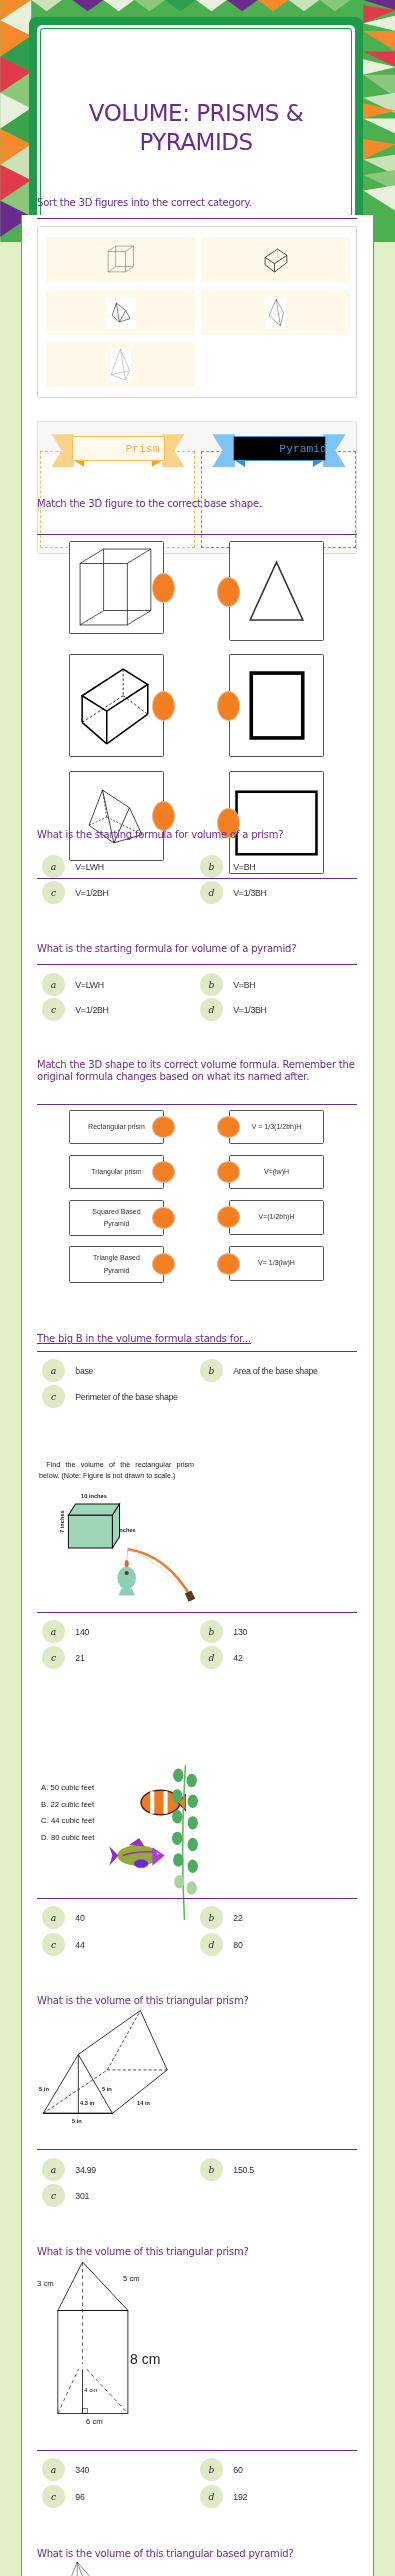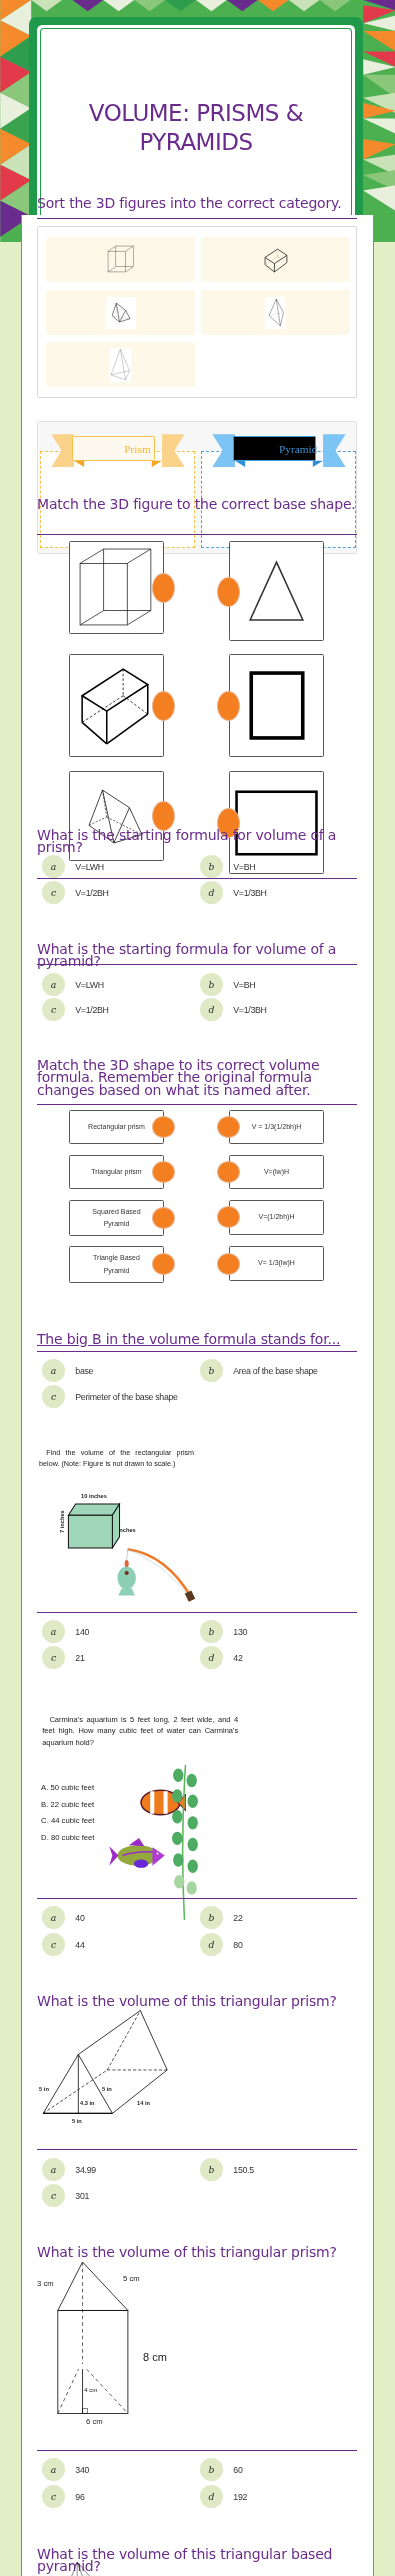--- a/index.html
+++ b/index.html
@@ -40,21 +40,21 @@
 
   
   .main-card {
     position: absolute; left: 20.6px; top: 215px; width: 353px; height: 2754px;
     background: #fff; border: 1.5px solid #4caf50; border-top: none;
     border-radius: 0 0 4.1px 4.1px;
   }
 
   .section { position: absolute; left: 37px; width: 320px; }
   .q-heading {
-    color: #6a2c8c; font-size: 14px; line-height: 12.4px; letter-spacing: -0.2px;
+    color: #6a2c8c; font-size: 10px; line-height: 12.4px; letter-spacing: -0.2px;
   }
   .divider { position: absolute; left: 37px; width: 320px; height: 0.5px; background: #6a2c8c; }
 
   
   .opt {
     position: absolute; display: flex; align-items: center; height: 23px;
   }
   .opt-badge {
     width: 23px; height: 23px; border-radius: 50%; background: #dfe9c5;
     display: flex; align-items: center; justify-content: center;
@@ -77,23 +77,23 @@
   }
   .cat-box {
     position: absolute; left: 37px; top: 421px; width: 320px; height: 133px;
     border: 0.5px solid #e0e0e0; background: #f7f7f7; border-radius: 1.5px;
   }
   .cat-drop {
     position: absolute; top: 29px; width: 155px; height: 97px; border: 1px dashed; background: #fff;
   }
   .ribbon { position: absolute; top: 5.2px; width: 134px; height: 41px; }
   .ribbon-label {
-    position: absolute; top: 9.3px; left: 20.6px; width: 83px; height: 25px;
+    position: absolute; top: 9.3px; left: 20.6px; width: 93px; height: 25px;
     display: flex; align-items: center; justify-content: center;
-    font-family: Liberation Serif, serif; font-size: 11.3px; border-radius: 1.5px;
+    font-family: Liberation Mono, monospace; font-size: 11.3px; border-radius: 1.5px;
     border: 1px solid;
     padding-left: 48px;
   }
 
   
   .match-card {
     position: absolute; width: 95px; background: #fff; border: 0.5px solid #555; border-radius: 1.5px;
     display: flex; align-items: center; justify-content: center; text-align: center;
     font-family: "Liberation Sans", sans-serif; font-size: 7px; color: #333; line-height: 12.4px;
   }
@@ -408,21 +408,21 @@
 <div class="opt" style="left:200px;top:1359px;">
     <div class="opt-badge">b</div>
     <div class="opt-text">Area of the base shape</div>
   </div>
 <div class="opt" style="left:42px;top:1385px;">
     <div class="opt-badge">c</div>
     <div class="opt-text">Perimeter of the base shape</div>
   </div>
 
 <div class="img-block" style="left:37px;top:1445px;width:170px;height:160px;">
-  <div class="qimg-text" style="position:absolute;left:2.1px;top:2px;width:155px;font-size:7.2px;line-height:11.3px;text-align:justify;text-indent:7.2px;">Find the volume of the rectangular prism below. (Note: Figure is not drawn to scale.)</div>
+  <div class="qimg-text" style="position:absolute;left:2.1px;top:14px;width:155px;font-size:7.2px;line-height:11.3px;text-align:justify;text-indent:7.2px;">Find the volume of the rectangular prism below. (Note: Figure is not drawn to scale.)</div>
   <div class="qimg-text" style="position:absolute;left:44px;top:48px;font-size:5.7px;font-weight:bold;">10 inches</div>
   <div class="qimg-text" style="position:absolute;left:21.6px;top:88px;font-size:5.7px;font-weight:bold;transform:rotate(-90deg);transform-origin:left top;">7 inches</div>
   <div class="qimg-text" style="position:absolute;left:76px;top:82px;font-size:5.7px;font-weight:bold;">4 inches</div>
   <svg width="57" height="46" viewBox="0 0 110 90" style="position:absolute;left:30px;top:58px;">
     <polygon points="2,24 16,2 102,2 88,24" fill="#9fd6b8" stroke="#111" stroke-width="2"></polygon>
     <polygon points="88,24 102,2 102,66 88,88" fill="#9fd6b8" stroke="#111" stroke-width="2"></polygon>
     <rect x="2" y="24" width="86" height="64" fill="#9fd6b8" stroke="#111" stroke-width="2"></rect>
   </svg>
   <svg width="103" height="57" viewBox="0 0 200 110" style="position:absolute;left:67px;top:101px;">
     <path d="M46,6 Q120,16 170,100" stroke="#f07b2a" stroke-width="5" fill="none"></path>
@@ -447,21 +447,20 @@
 <div class="opt" style="left:42px;top:1646px;">
     <div class="opt-badge">c</div>
     <div class="opt-text">21</div>
   </div>
 <div class="opt" style="left:200px;top:1646px;">
     <div class="opt-badge">d</div>
     <div class="opt-text">42</div>
   </div>
 
 <div class="img-block" style="left:37px;top:1708px;width:222px;height:175px;">
-  <div class="qimg-text" style="position:absolute;left:5.2px;top:6.2px;width:196px;font-size:7.5px;line-height:11.3px;text-align:justify;text-indent:7.2px;">Carmina's aquarium is 5 feet long, 2 feet wide, and 4 feet high. How many cubic feet of water can Carmina's aquarium hold?</div>
   <div class="qimg-text" style="position:absolute;left:4.1px;top:72px;font-size:7.7px;line-height:16.5px;">
     <div>A.   50 cubic feet</div>
     <div>B.   22 cubic feet</div>
     <div>C.   44 cubic feet</div>
     <div>D.   80 cubic feet</div>
   </div>
   <svg width="46" height="33" viewBox="0 0 90 64" style="position:absolute;left:103px;top:77px;">
     <ellipse cx="40" cy="34" rx="38" ry="24" fill="#f07b1e" stroke="#5a1a2a" stroke-width="3"></ellipse>
     <rect x="20" y="12" width="8" height="44" fill="#fff"></rect>
       <rect x="46" y="12" width="8" height="44" fill="#fff"></rect>
@@ -559,21 +558,21 @@
       <rect x="88" y="286" width="10" height="10" stroke-width="1"></rect>
     </g>
     <g fill="none" stroke="#111" stroke-width="1.3" stroke-dasharray="7,6">
       <line x1="88" y1="2" x2="88" y2="200"></line>
       <line x1="40" y1="296" x2="80" y2="210"></line>
       <line x1="96" y1="210" x2="176" y2="296"></line>
     </g>
   </svg>
   <div class="qimg-text" style="position:absolute;left:0;top:17.5px;font-size:7.7px;">3  cm</div>
   <div class="qimg-text" style="position:absolute;left:86px;top:13.4px;font-size:7.7px;">5 cm</div>
-  <div class="qimg-text" style="position:absolute;left:106px;top:90px;font-size:11px;">8 cm</div>
+  <div class="qimg-text" style="position:absolute;left:93px;top:90px;font-size:14px;">8 cm</div>
   <div class="qimg-text" style="position:absolute;left:47px;top:125px;font-size:6.2px;">4 cm</div>
   <div class="qimg-text" style="position:absolute;left:49px;top:156px;font-size:7.7px;">6 cm</div>
 </div>
 <div class="divider" style="top:2450px;"></div>
 <div class="opt" style="left:42px;top:2458px;">
     <div class="opt-badge">a</div>
     <div class="opt-text">340</div>
   </div>
 <div class="opt" style="left:200px;top:2458px;">
     <div class="opt-badge">b</div>

